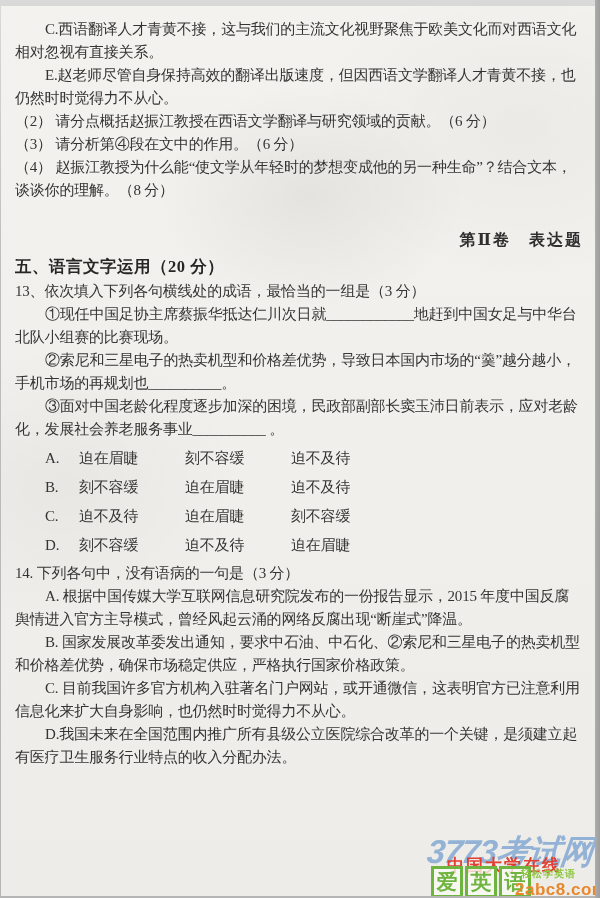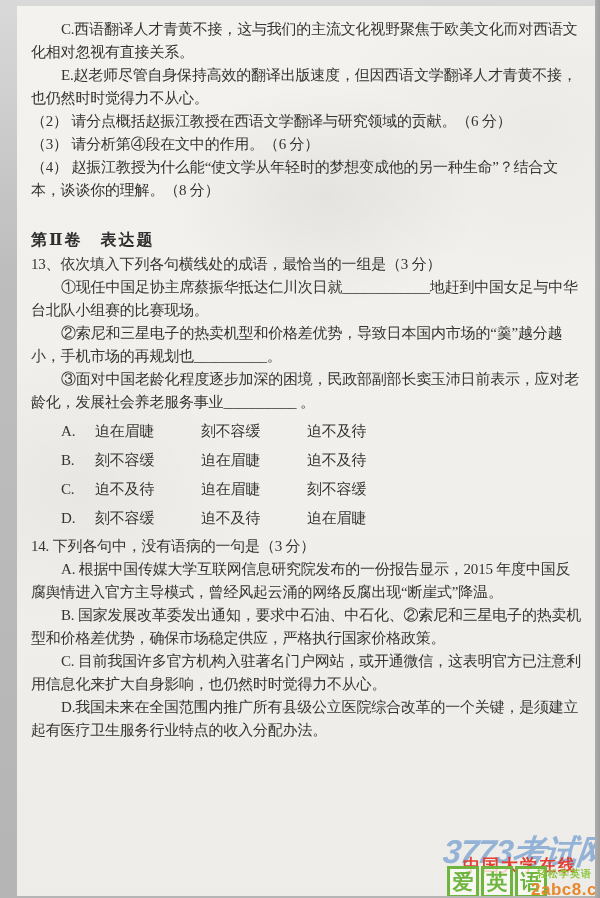--- a/index.html
+++ b/index.html
@@ -11,33 +11,32 @@
   .frame{position:absolute;inset:0;background:linear-gradient(180deg,#d9d9d9,#bdbdbd 30%,#b5b5b5);}
   .paper{
     position:absolute;left:1px;top:6px;right:5px;bottom:2px;
     background:
       radial-gradient(220px 160px at 310px 190px, rgba(0,0,0,0.06), rgba(0,0,0,0) 70%),
       radial-gradient(260px 200px at 60px 480px, rgba(0,0,0,0.035), rgba(0,0,0,0) 70%),
       radial-gradient(300px 220px at 520px 120px, rgba(0,0,0,0.03), rgba(0,0,0,0) 70%),
       linear-gradient(180deg,#f3f2ee 0%,#f0efeb 55%,#edecE8 100%);
     background-color:#f0efeb;
     overflow:hidden;
-    margin-left:16px;
   }
   .content{
     position:absolute;left:14px;top:12px;right:12px;
     font-size:15px;line-height:23px;color:#343434;
     letter-spacing:-0.2px;
   }
   p.para{margin:0;white-space:pre-wrap;}
   p.indent{text-indent:2em;}
   .q2{margin-top:18px;}
   .q3{margin-top:24px;}
   .q4{margin-top:24px;}
-  .part-title{margin:26px 0 2px;text-align:left;font-size:16px;font-weight:600;letter-spacing:2px;color:#2f2f2f;}
+  .part-title{margin:26px 0 2px;text-align:right;font-size:16px;font-weight:600;letter-spacing:2px;color:#2f2f2f;}
   .section-heading{margin:4px 0 2px;font-size:16.5px;font-weight:bold;color:#262626;letter-spacing:0.5px;}
   .stem{margin-top:2px;}
   .stem14{margin-top:6px;}
   .choices{margin:3px 0 2px 30px;}
   .choice-row{display:flex;line-height:29px;}
   .c-lbl{width:34px;flex:none;}
   .c-word{width:106px;flex:none;}
   .footer{
     position:absolute;left:0;right:40px;bottom:28px;text-align:center;
     font-size:14px;color:#3e3e3e;letter-spacing:1px;
@@ -75,20 +74,21 @@
       <p class="para indent"><span class="lbl">E.</span><span>赵老师尽管自身保持高效的翻译出版速度，但因西语文学翻译人才青黄不接，也仍然时时觉得力不从心。</span></p>
 
       <p class="para q2">（2） 请分点概括赵振江教授在西语文学翻译与研究领域的贡献。（6 分）</p>
 
       <p class="para q3">（3） 请分析第④段在文中的作用。（6 分）</p>
 
       <p class="para q4">（4） 赵振江教授为什么能“使文学从年轻时的梦想变成他的另一种生命”？结合文本，谈谈你的理解。（8 分）</p>
 
       <h2 class="part-title">第Ⅱ卷　表达题</h2>
 
+      <h3 class="section-heading">五、语言文字运用（20 分）</h3>
 
       <p class="para stem">13、依次填入下列各句横线处的成语，最恰当的一组是（3 分）</p>
 
       <p class="para indent">①现任中国足协主席蔡振华抵达仁川次日就____________地赶到中国女足与中华台北队小组赛的比赛现场。</p>
       <p class="para indent">②索尼和三星电子的热卖机型和价格差优势，导致日本国内市场的“羹”越分越小，手机市场的再规划也__________。</p>
       <p class="para indent">③面对中国老龄化程度逐步加深的困境，民政部副部长窦玉沛日前表示，应对老龄化，发展社会养老服务事业__________ 。</p>
 
       <div class="choices">
         <div class="choice-row">
           <span class="c-lbl">A.</span>

